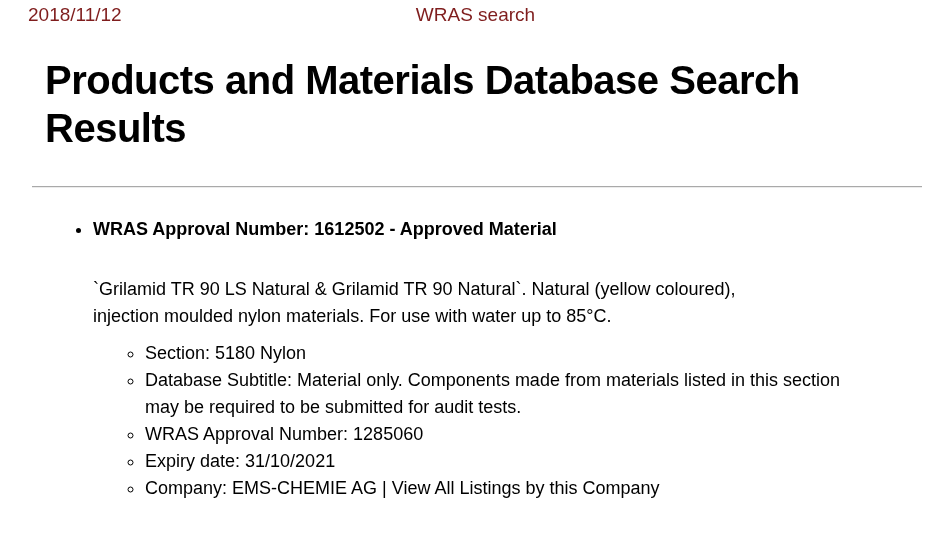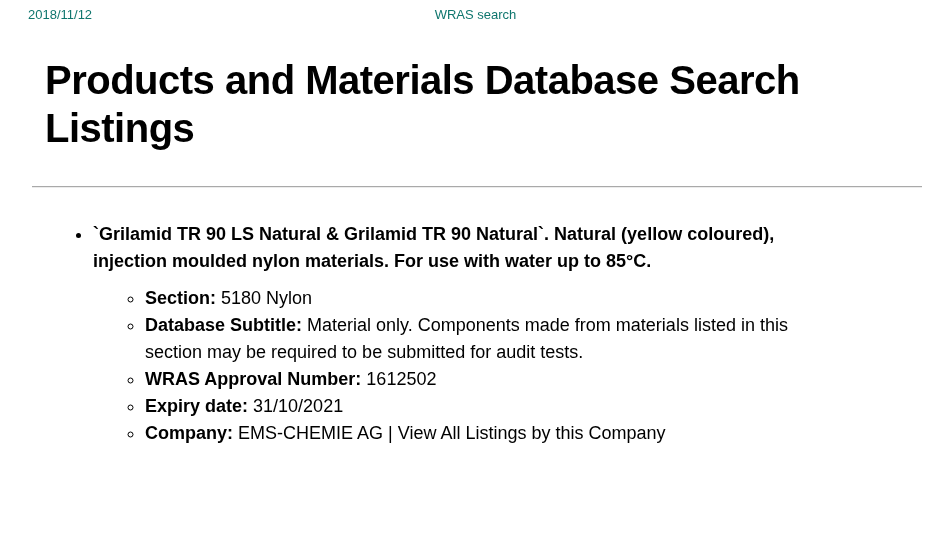--- a/index.html
+++ b/index.html
@@ -12,23 +12,23 @@
     font-family: "Liberation Sans", "DejaVu Sans", sans-serif;
     font-size: 18px;
     line-height: 27px;
     overflow: hidden;
   }
 
   
   .print-header {
     position: relative;
     height: 26px;
-    font-size: 13px;
+    font-size: 19px;
     line-height: 15px;
-    color: #0f766e;
+    color: #7f1d1d;
   }
   .print-date  { position: absolute; left: 28px; top: 7px; }
   .print-title { position: absolute; left: 0; right: 0; top: 7px; text-align: center; }
 
   
   .content { padding: 0 28px; }
 
   h1.page-title {
     margin: 30px 0 0 17px;
     max-width: 880px;
@@ -51,64 +51,65 @@
   ul.results-list {
     margin: 28px 0 0 0;
     padding-left: 65px;
     list-style: disc;
   }
   .result-heading { font-weight: 700; }
 
   p.result-description {
     margin: 33px 0 0 0;
     max-width: 700px;
-    font-weight: 700;
+    font-weight: 400;
   }
 
   ul.details-list {
     margin: 10px 0 0 0;
     padding-left: 52px;
     list-style: circle;
   }
   ul.details-list li { max-width: 700px; }
 
-  .detail-label { font-weight: 700; margin-top: 22px; }
+  .detail-label { font-weight: 400; margin-top: 22px; }
   .view-all-link { color: #000000; text-decoration: none; cursor: pointer; }
 </style>
 </head>
 <body>
 
 <div class="print-header">
   <span class="print-date">2018/11/12</span>
   <span class="print-title">WRAS search</span>
 </div>
 
 <div class="content">
 
-  <h1 class="page-title">Products and Materials Database Search Listings</h1>
+  <h1 class="page-title">Products and Materials Database Search Results</h1>
 
   <hr class="divider">
 
   <ul class="results-list">
     <li class="result-item">
+      <span class="result-heading">WRAS Approval Number: 1612502 - Approved Material</span>
 
       <p class="result-description">`Grilamid TR 90 LS Natural &amp; Grilamid TR 90 Natural`. Natural (yellow coloured), injection moulded nylon materials. For use with water up to 85°C.</p>
 
       <ul class="details-list">
         <li>
           <span class="detail-label">Section:</span>
           <span class="detail-value">5180 Nylon</span>
         </li>
         <li>
           <span class="detail-label">Database Subtitle:</span>
           <span class="detail-value">Material only. Components made from materials listed in this section may be required to be submitted for audit tests.</span>
         </li>
         <li>
           <span class="detail-label">WRAS Approval Number:</span>
-          <span class="detail-value">1612502</span>
+          <span class="detail-value">1285060</span>
         </li>
         <li>
           <span class="detail-label">Expiry date:</span>
           <span class="detail-value">31/10/2021</span>
         </li>
         <li>
           <span class="detail-label">Company:</span>
           <span class="detail-value">EMS-CHEMIE AG |</span>
           <span class="view-all-link">View All Listings by this Company</span>
         </li>

